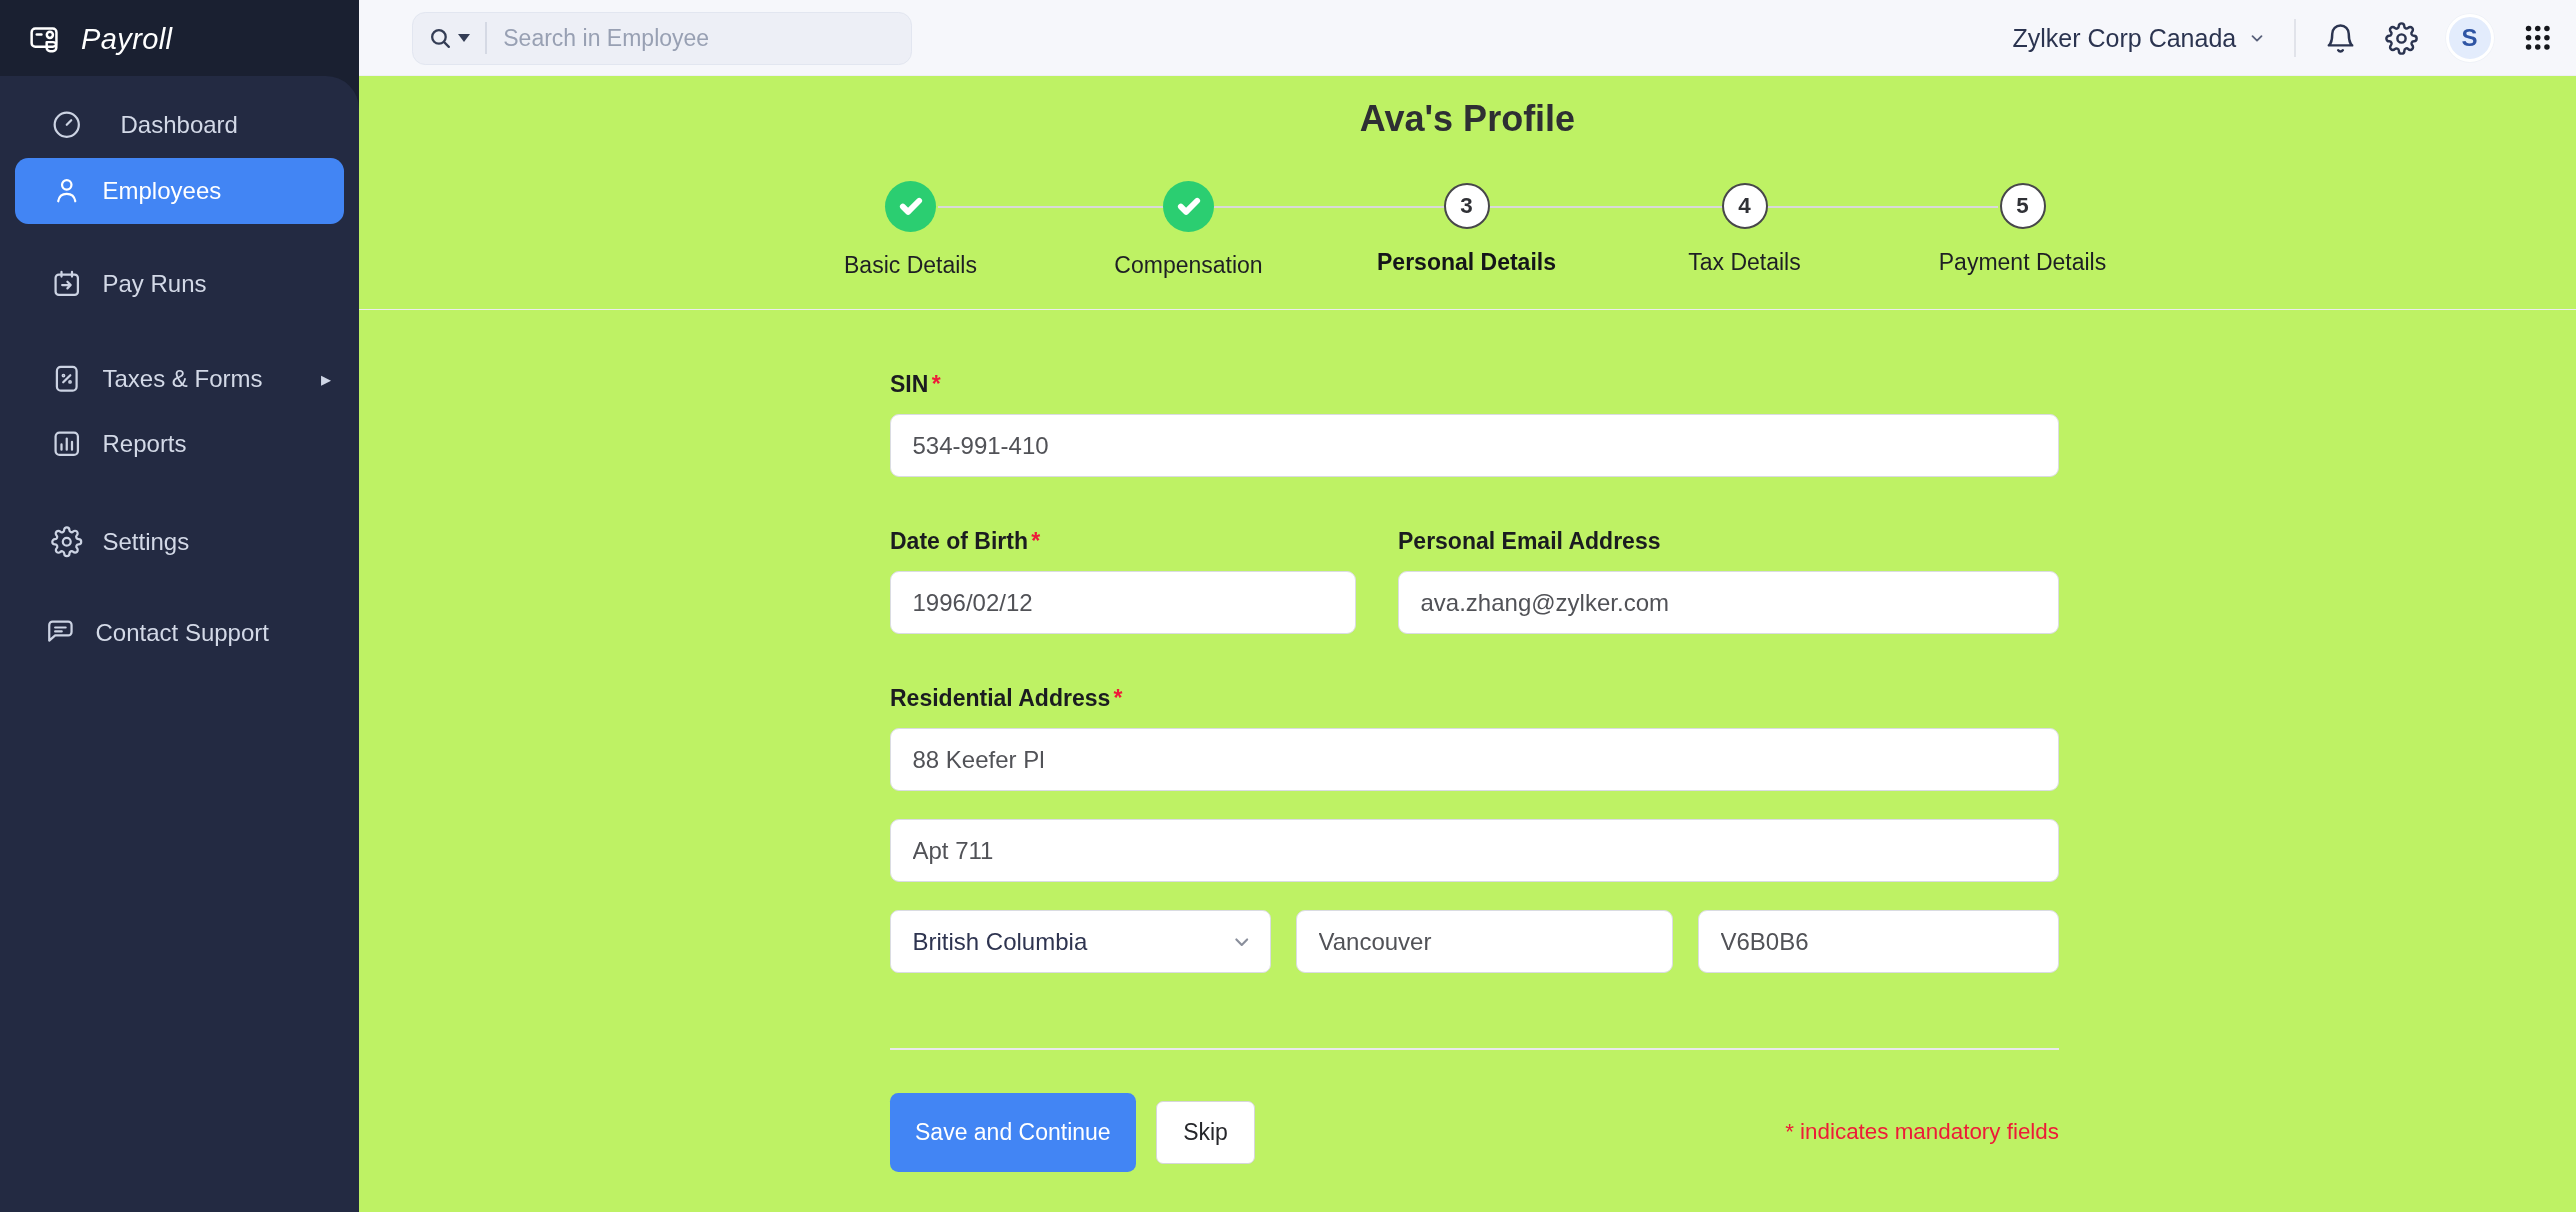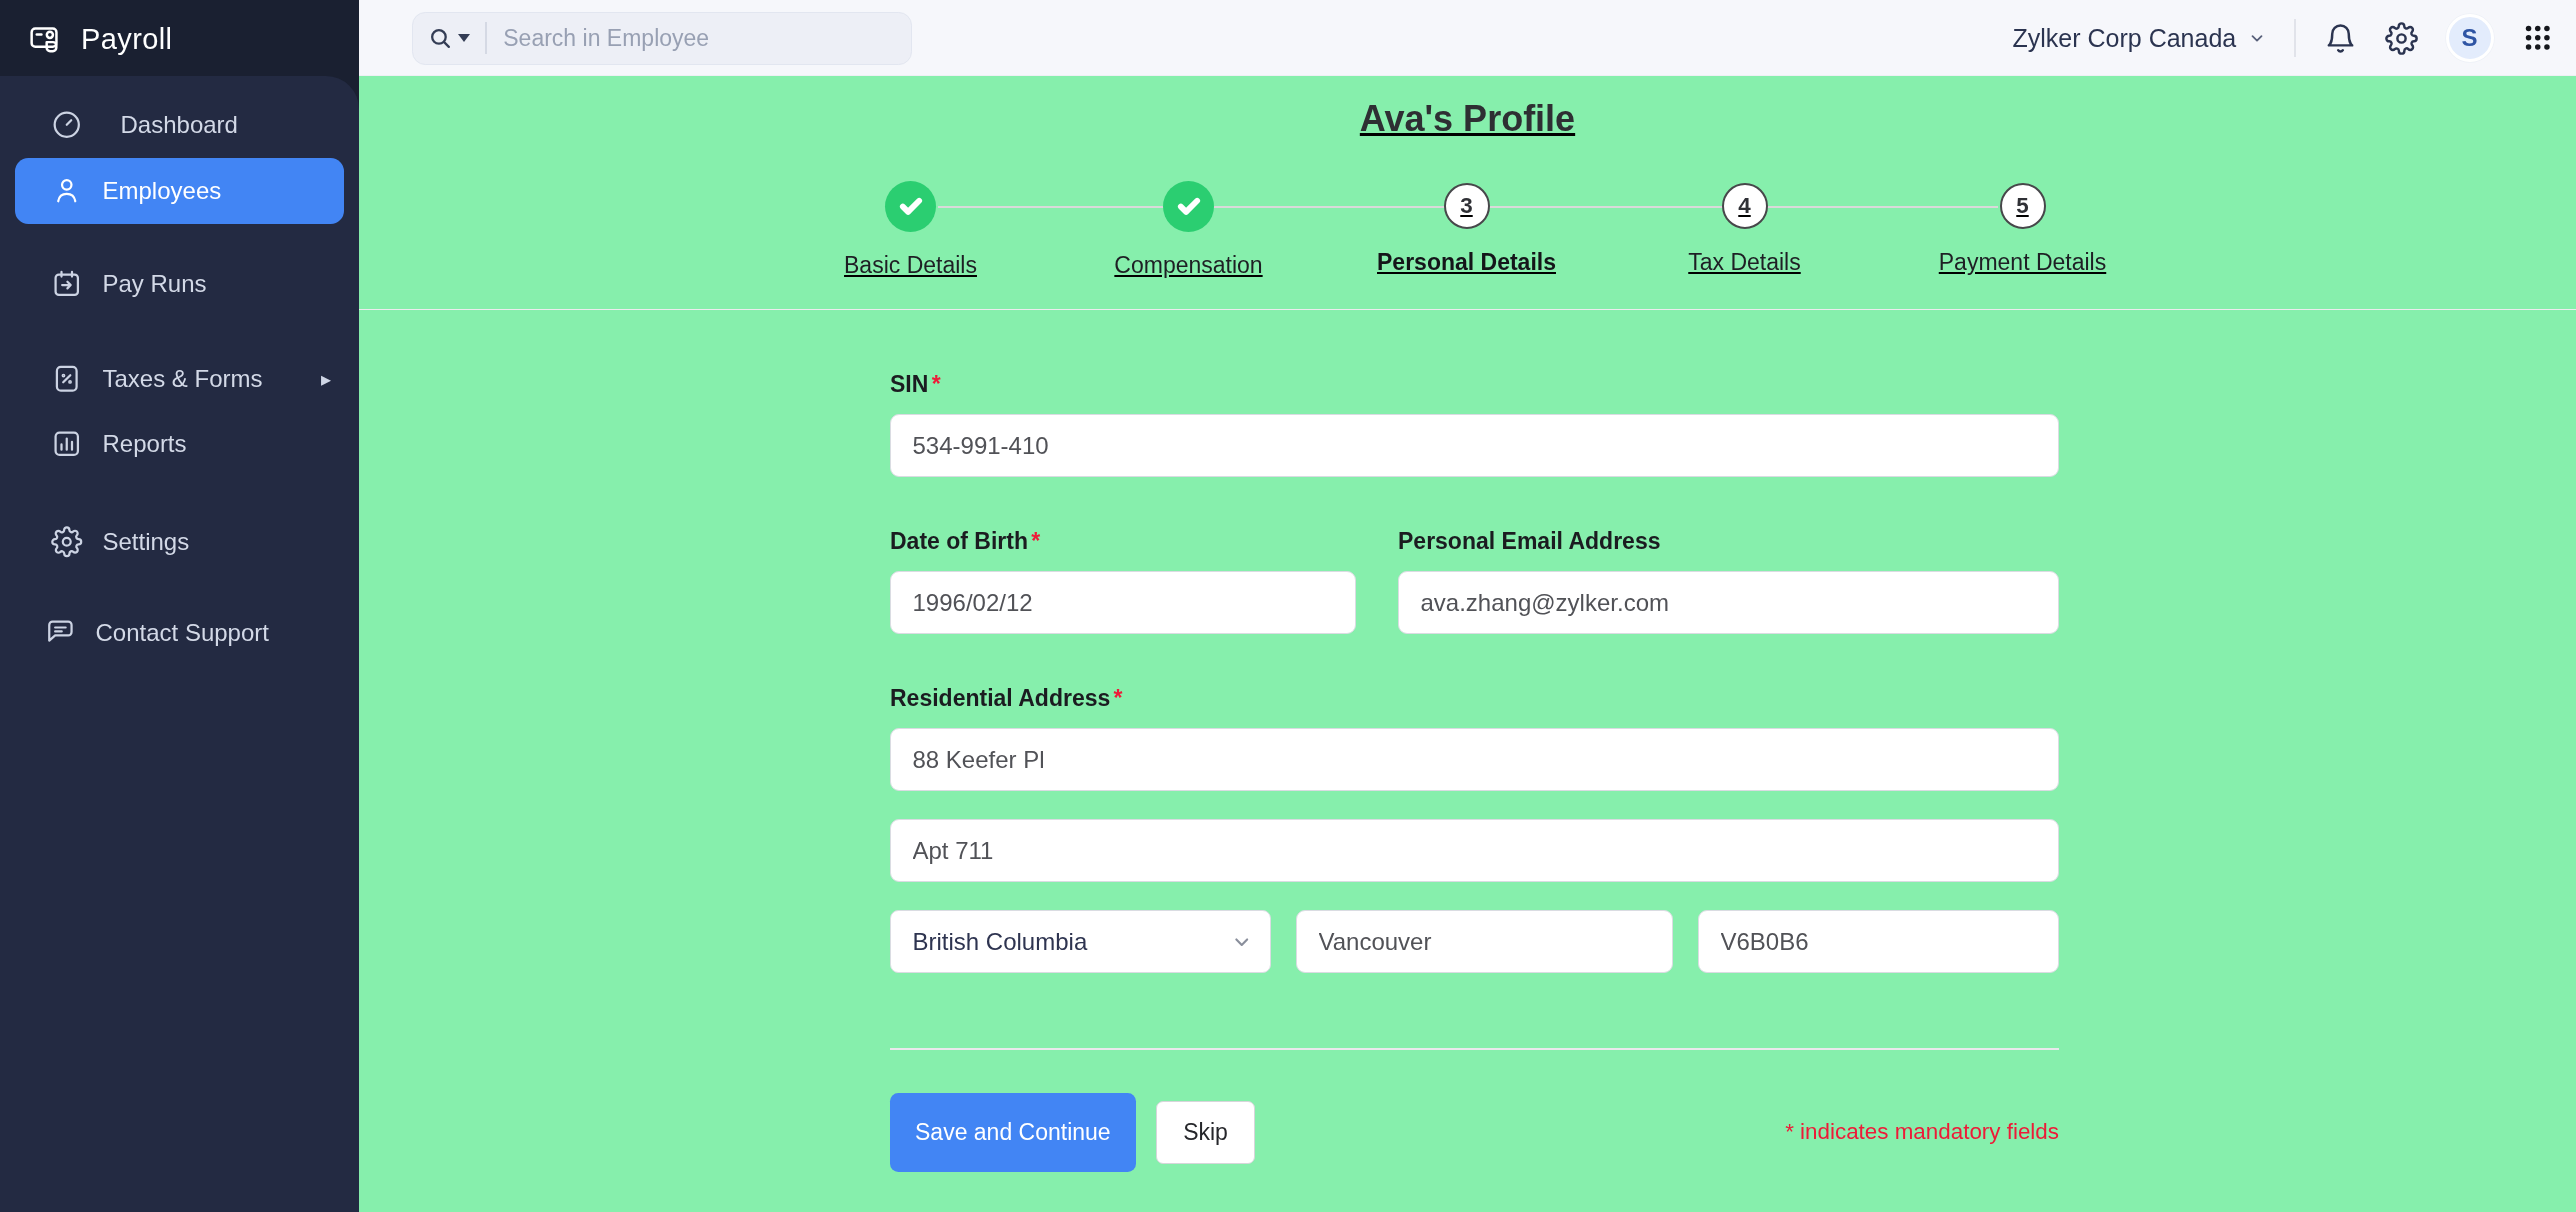--- a/index.html
+++ b/index.html
@@ -4,21 +4,21 @@
 <style>
   * { margin:0; padding:0; box-sizing:border-box; }
   html,body { width:2576px; height:1213px; overflow:hidden;
     font-family:"Liberation Sans", sans-serif; background:#fff; }
   .app { position:relative; width:2576px; height:1213px; }
 
   
   .sidebar { position:absolute; left:0; top:0; width:359px; height:1213px;
     background:#1a2031; z-index:5; }
   .logo-row { position:absolute; left:0; top:0; width:359px; height:78px;
-    display:flex; align-items:center; padding-left:28px; color:#fff; }
+    display:flex; align-items:center; padding-left:28px; color:#fff;font-style:italic; }
   .logo-row svg { width:35px; height:35px; stroke:#fff; }
   .logo-text { margin-left:18px; font-size:29px; font-weight:500; letter-spacing:0.4px; color:#fff; }
   .side-body { position:absolute; left:0; top:76px; right:0; bottom:0;
     background:#232a42; border-top-right-radius:33px; }
   .nav-item { position:relative; display:flex; align-items:center; height:45px;
     padding-left:51px; color:#d3d9e7; font-size:24px; cursor:pointer; }
   .nav-item .nav-icon { display:flex; width:31.5px; height:31.5px; margin-right:20px; }
   .nav-item svg { width:31.5px; height:31.5px; stroke:#ccd3e3; fill:none; stroke-width:1.7;
     stroke-linecap:round; stroke-linejoin:round; }
   .nav-item.active { background:#4285f4; color:#fff; margin:10px 15px 0 15px;
@@ -51,21 +51,21 @@
   .vdiv { width:1.7px; height:38px; background:#e1e3ea; }
   .tb-icon { width:33px; height:33px; stroke:#2b3450; fill:none; stroke-width:1.8;
     stroke-linecap:round; stroke-linejoin:round; cursor:pointer; }
   .avatar { width:48px; height:48px; border-radius:50%; background:#e3ecfc;
     border:3.3px solid #fff; box-shadow:0 0 0 0.8px #eef1f7; display:flex;
     align-items:center; justify-content:center; font-size:24px; font-weight:600;
     color:#2f55a4; cursor:pointer; }
   .apps { width:31.5px; height:31.5px; fill:#15171c; cursor:pointer; }
 
   
-  .main { position:absolute; left:359px; top:76px; right:0; bottom:0; background:#86efac;text-decoration:underline; }
+  .main { position:absolute; left:359px; top:76px; right:0; bottom:0; background:#bef264; }
   .page-title { margin-top:21.5px; text-align:center; font-size:36px; font-weight:700;
     color:#2e2f33; }
 
   .stepper { position:relative; width:1392px; margin:41px auto 0; }
   .step-line { position:absolute; left:166px; right:166px; top:25px; height:2.5px;
     background:#d9d9d9; }
   .steps { display:flex; }
   .step { position:relative; width:278px; display:flex; flex-direction:column;
     align-items:center; z-index:1; }
   .dot { display:flex; align-items:center; justify-content:center; border-radius:50%;

